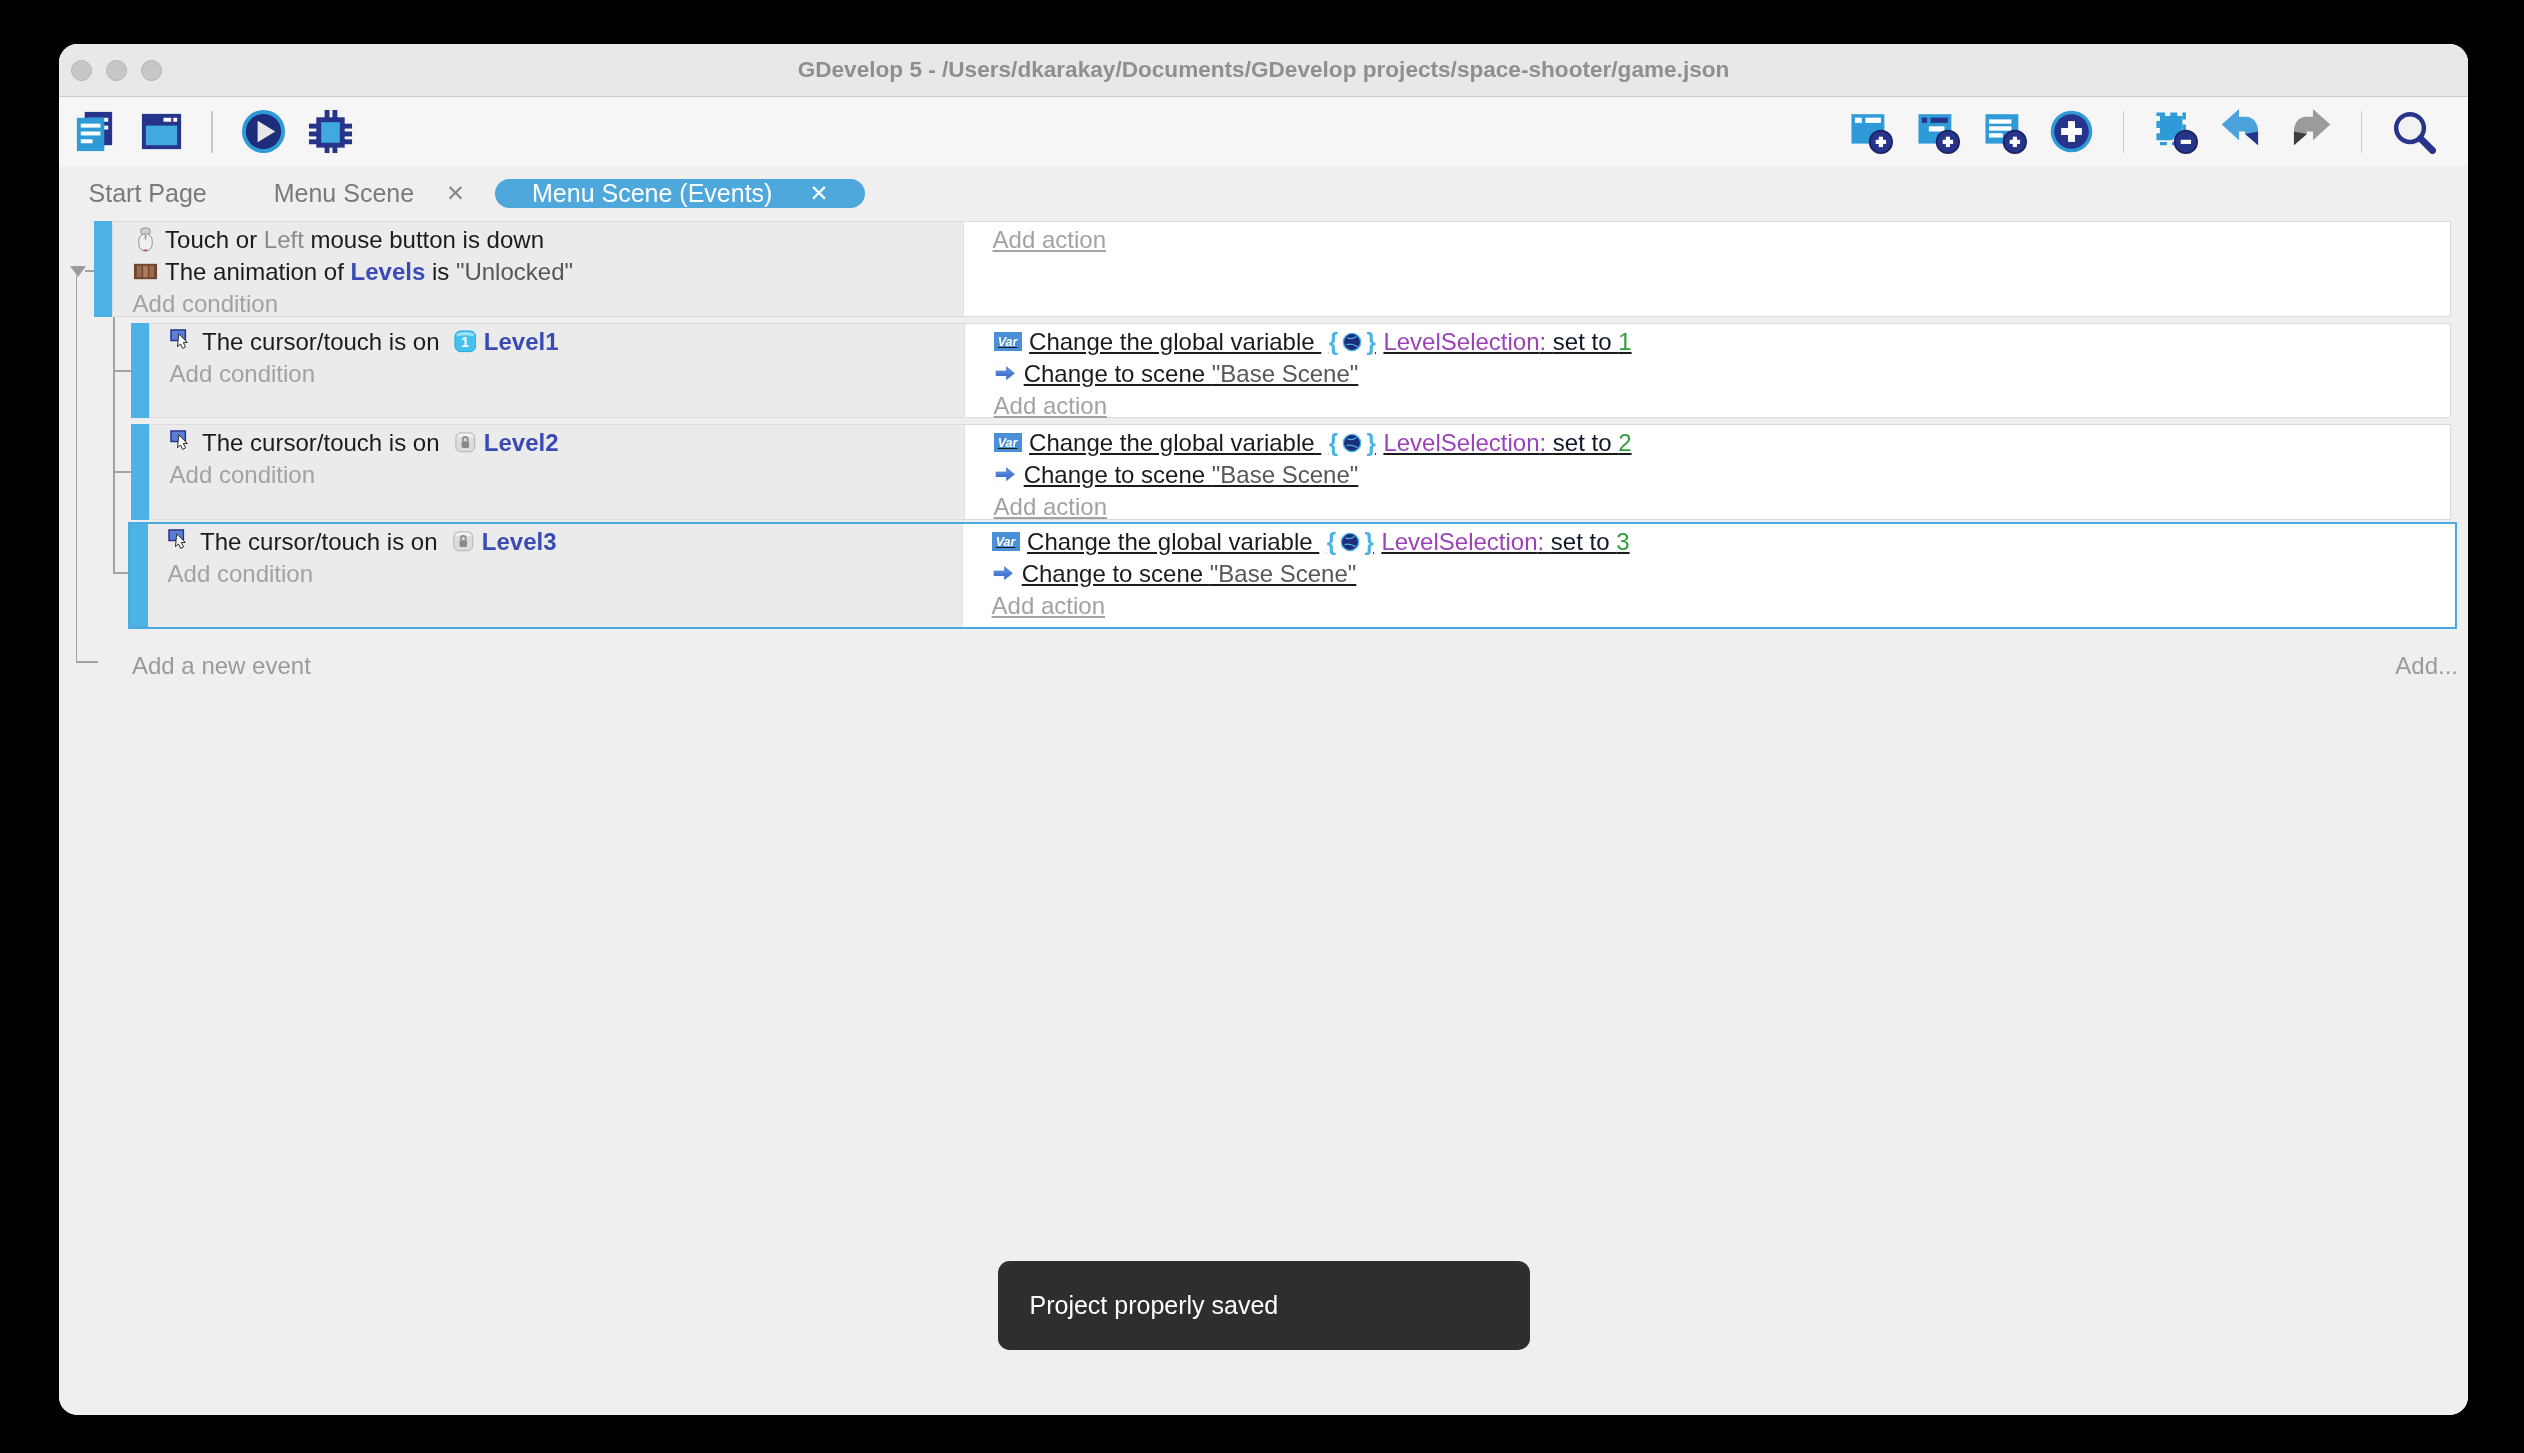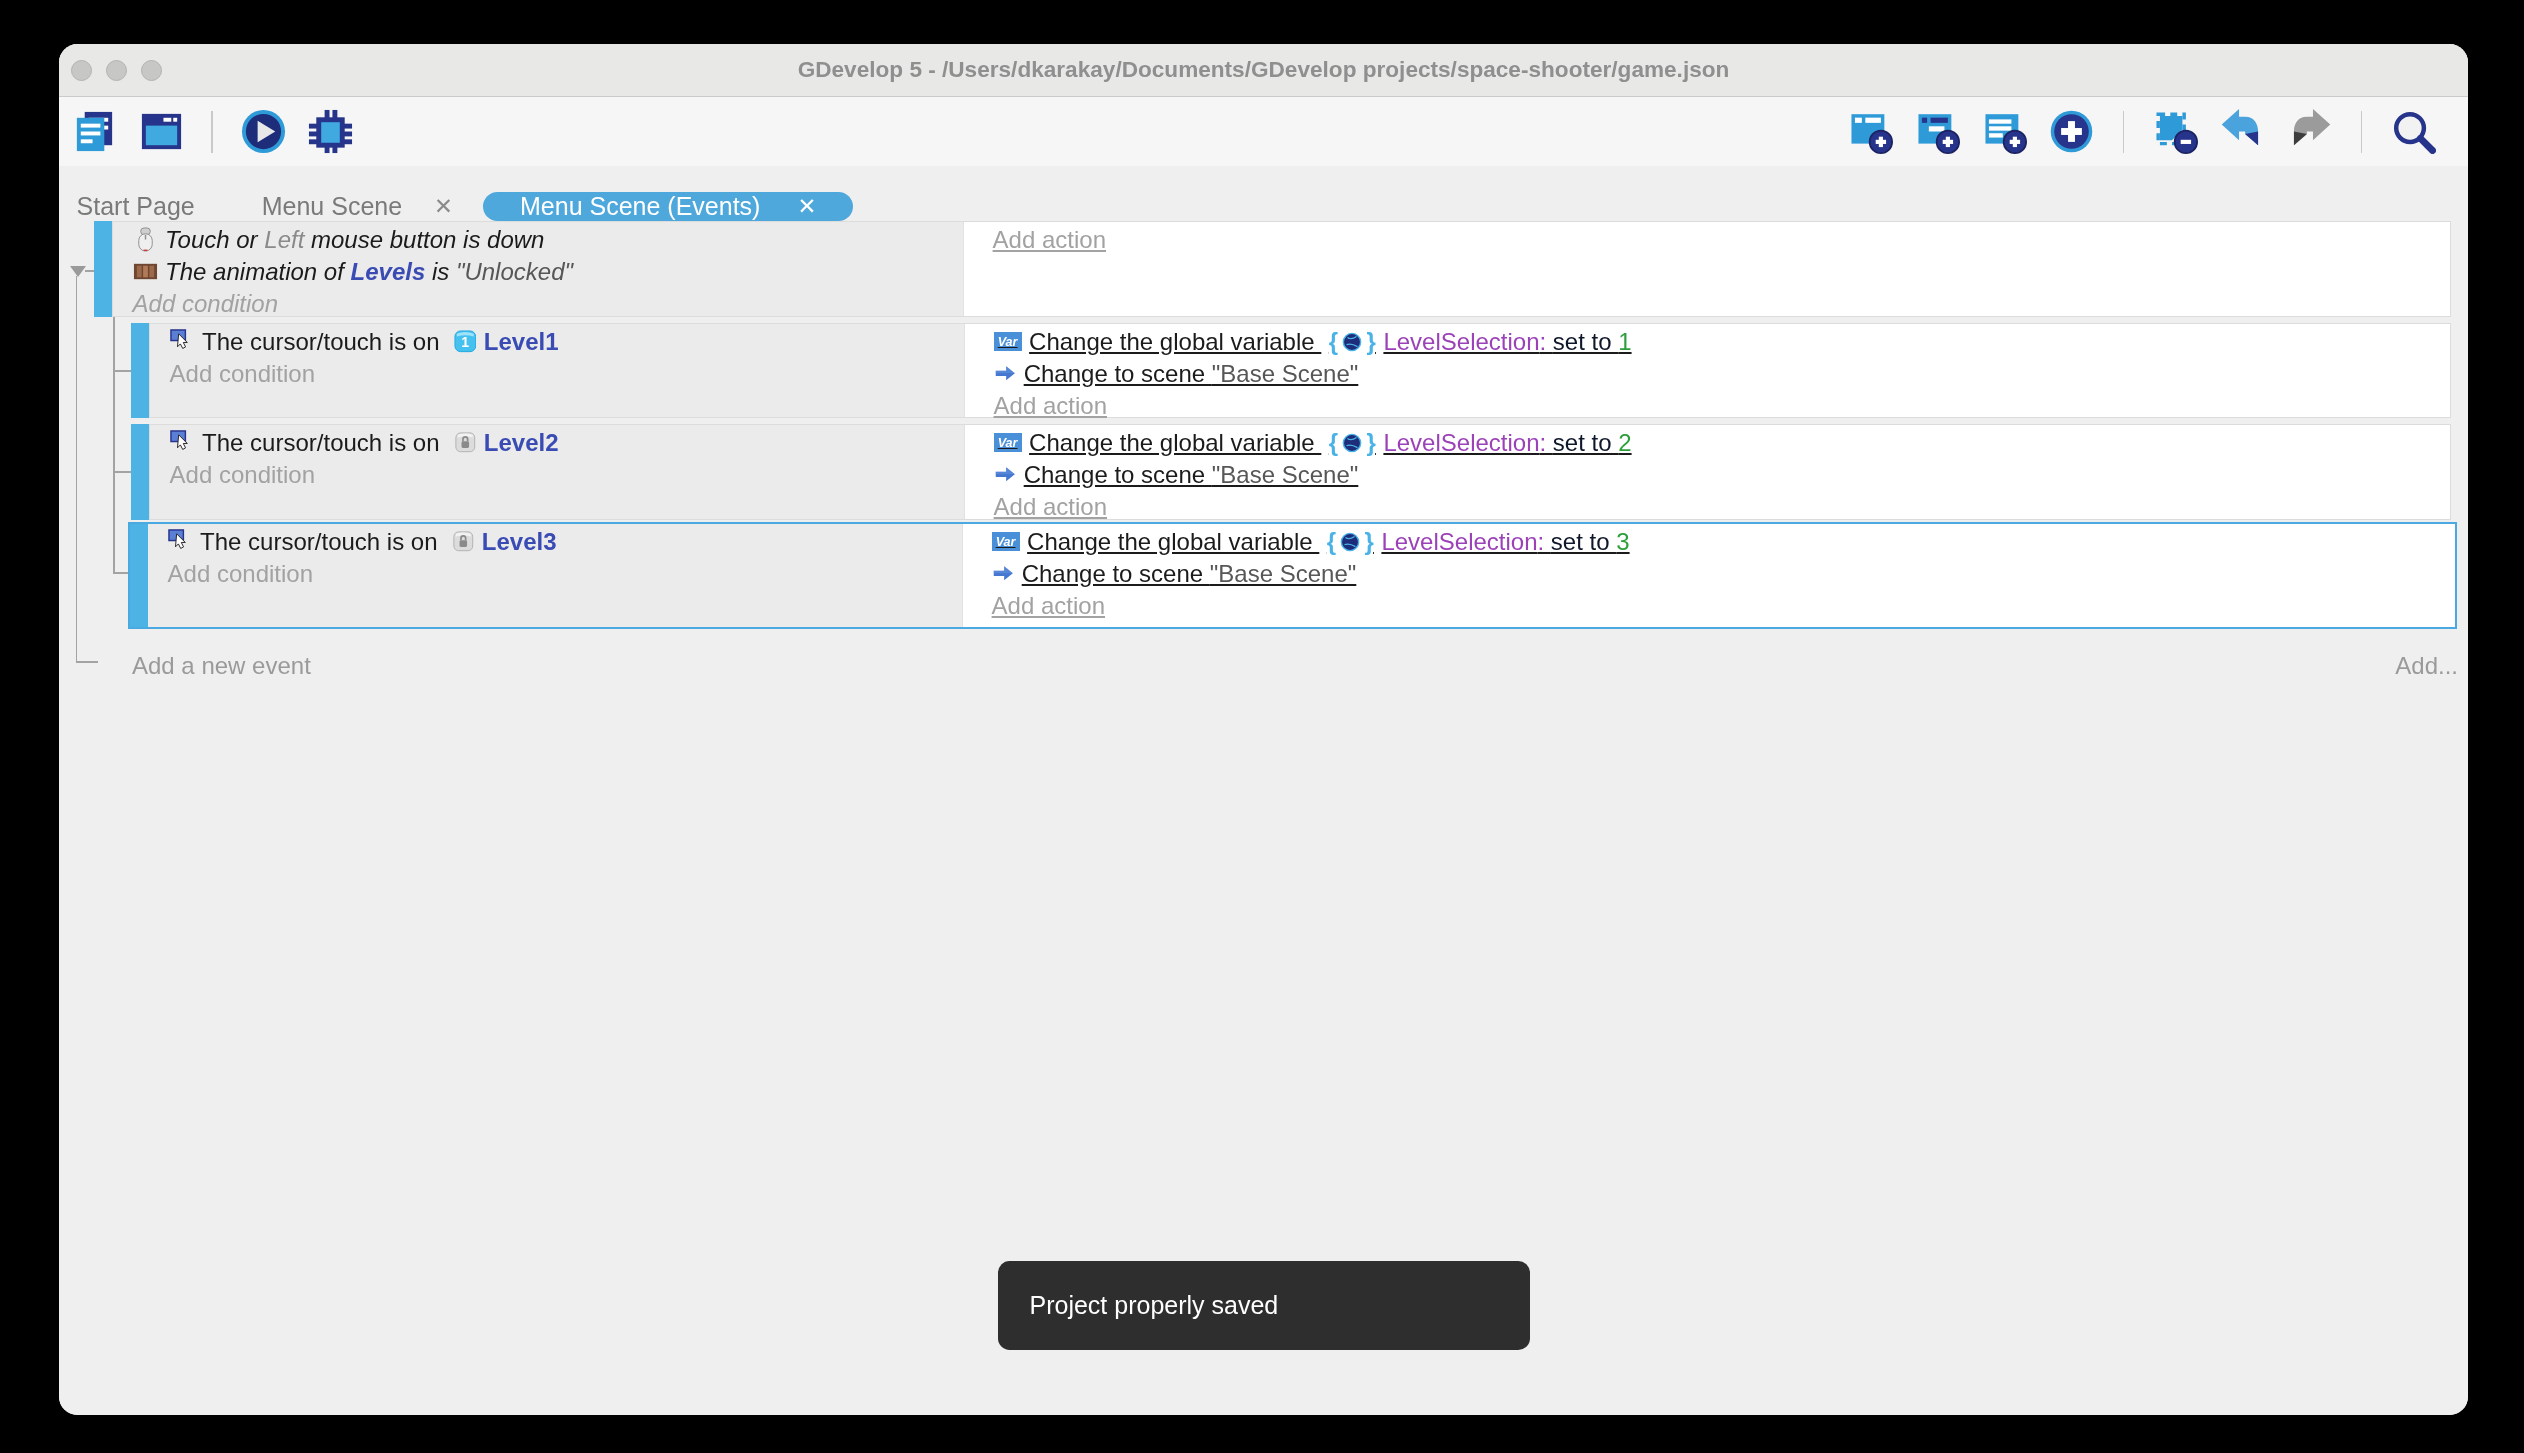--- a/index.html
+++ b/index.html
@@ -16,39 +16,39 @@
   
   .toolbar{height:69px;display:flex;align-items:center;background:#f6f6f6;padding:0 32px 0 11.7px;box-sizing:border-box;}
   .tb-left,.tb-right{display:flex;align-items:center;gap:20px;}
   .tb-right{gap:22px;}
   .tb-spacer{flex:1;}
   .tb-divider{width:1.7px;height:42px;background:#c9c9c9;margin:0 6.7px;}
   .tb-icon{width:47px;height:47px;display:block;}
   .tb-right .tb-icon{width:45px;height:45px;}
 
   
-  .tabbar{height:55px;display:flex;align-items:flex-end;background:#efefef;font-size:25px;color:#7a7a7a;}
+  .tabbar{height:55px;display:flex;align-items:center;background:#efefef;font-size:25px;color:#7a7a7a;padding-left:12px;}
   .tab{display:flex;align-items:center;}
   .tab-start{padding:0 37px 0 17.6px;}
   .tab-menu{padding:0 30px;gap:32px;}
   .tab .close{font-size:22.6px;color:#8a8a8a;}
   .tab.active{background:#4FA8DC;color:#fff;padding:0 37px;gap:37px;border-radius:19px;}
   .tab.active .close{color:#fff;}
 
   
   .events{position:relative;height:1195px;background:#efefef;font-size:24px;color:#1b1b1b;}
 
   .tl{position:absolute;background:#a3a3a3;}
   .t-triangle{position:absolute;left:11px;top:45px;width:0;height:0;border-left:8.4px solid transparent;border-right:8.4px solid transparent;border-top:11px solid #9a9a9a;}
 
   .event{position:absolute;display:flex;}
   .bar{width:17.6px;background:#4DB2E4;flex:0 0 17.6px;}
   .box{flex:1;display:flex;border:0.8px solid #dcdcdc;background:#fff;box-sizing:border-box;}
   .conds{background:#EBEBEB;border-right:0.8px solid #e2e2e2;padding-top:1.7px;box-sizing:border-box;}
-  .main .conds{width:851px;font-style:italic;}
+  .main .conds{width:851px;}
   .sub .conds{width:815px;}
   .acts{flex:1;background:#fff;padding-top:1.7px;}
   .line{height:32px;display:flex;align-items:center;padding-left:20px;gap:7.5px;white-space:pre;}
   .acts .line{padding-left:29px;text-decoration:underline;}
   .ph{color:#a2a2a2;}
   .obj{color:#3A4CB4;font-weight:700;}
   .param{color:#8a8a8a;}
   .str{color:#575757;}
   .varname{color:#9C42B8;}
   .setto{color:#0f172a;margin-top:28px;}

